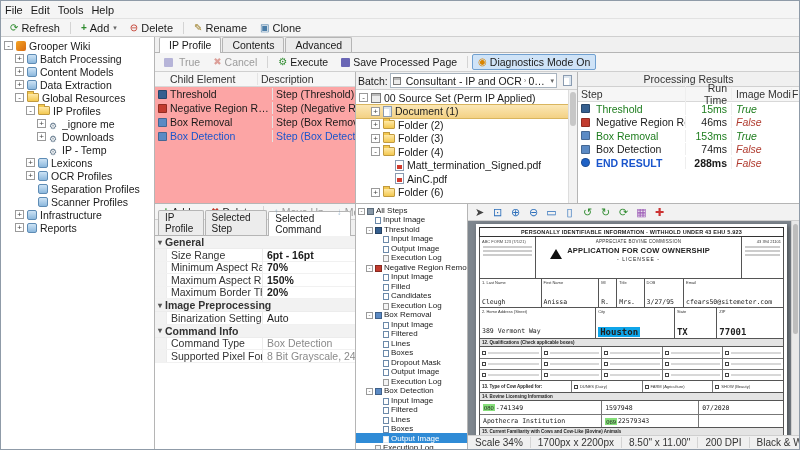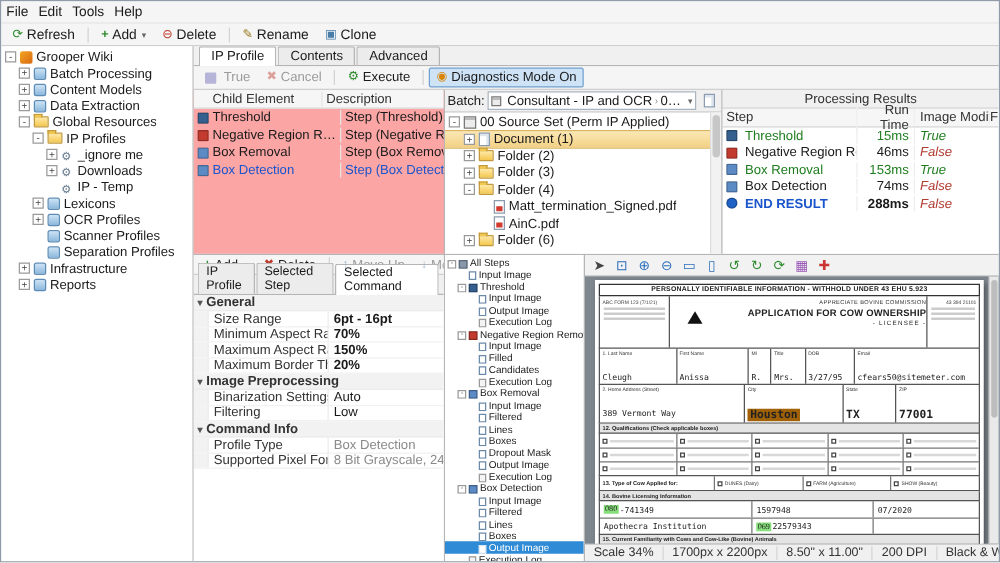--- a/index.html
+++ b/index.html
@@ -114,34 +114,34 @@
   .cscroll{position:absolute;right:0;top:0;bottom:0;width:8px;background:#e9e9e9;border-left:1px solid #cfcfcf}
   .cthumb{position:absolute;left:1px;right:1px;top:3px;height:110px;background:#bdbdbd;border-radius:3px}
   .statusbar{height:14px;flex:none;display:flex;align-items:center;background:#f0f0f0;border-top:1px solid #cfcfcf;font-size:10px;color:#333}
   .sseg{padding:0 7px;border-right:1px solid #d4d4d4;white-space:nowrap}
   
   .page{position:absolute;left:8px;right:12px;top:3px;height:260px;background:#fff;box-shadow:2px 2px 5px rgba(0,0,0,.45);padding:3px;font-size:5px;color:#222;overflow:hidden}
   .pii{border:1px solid #333;text-align:center;font-weight:bold;font-size:5.5px;padding:1px 0;letter-spacing:.2px}
   .hdr{display:flex;border:1px solid #555;border-top:none;height:42px}
   .hdr-left{width:56px;flex:none;border-right:1px solid #555;padding:2px;font-size:4px;color:#444}
   .hline{height:2px;background:#ccc;margin:2px 1px}
-  .hdr-mid{flex:1;text-align:right;padding-top:2px;position:relative}
+  .hdr-mid{flex:1;text-align:center;padding-top:2px;position:relative}
   .logo{width:0;height:0;border-left:6px solid transparent;border-right:6px solid transparent;border-bottom:10px solid #111;position:absolute;left:14px;top:12px}
   .commission{font-size:4.5px;color:#333;letter-spacing:.3px}
   .t1{font-size:7.5px;font-weight:bold;margin-top:2px;letter-spacing:.2px}
   .t2{font-size:5px;margin-top:1px;letter-spacing:1px}
   .hdr-right{width:42px;flex:none;border-left:1px solid #555;padding:2px;font-size:4px;color:#333;text-align:right}
   .frow{display:flex;border:1px solid #555;border-top:none}
   .fcell{border-left:1px solid #555;padding:1px 2px;overflow:hidden;min-width:0}
   .fcell:first-child{border-left:none}
   .flab{font-size:4px;color:#333;white-space:nowrap}
   .fval{font-size:6.5px;white-space:nowrap;margin-top:13px}
   .mono{font-family:"DejaVu Sans Mono",monospace}
   .fval.big{font-size:9px;font-weight:bold}
-  .hl{background:#a16207;padding:0 2px}
+  .hl{background:#0ea5e9;padding:0 2px}
   .nf0{width:20%}.nf1{width:19%}.nf2{width:6%}.nf3{width:9%}.nf4{width:13%}.nf5{width:33%}
   .af0{width:38%}.af1{width:26%}.af2{width:14%}.af3{width:22%}
   .secbar{background:#e4e4e4;border:1px solid #555;border-top:none;font-size:4.5px;font-weight:bold;padding:1px 2px;white-space:nowrap;overflow:hidden}
   .qualgrid{display:grid;grid-template-columns:repeat(5,1fr);border:1px solid #555;border-top:none}
   .qcell{height:11px;border-left:1px solid #777;border-top:1px solid #777;display:flex;align-items:center;padding:0 2px;gap:2px}
   .qcell:nth-child(-n+5){border-top:none}
   .qcell:nth-child(5n+1){border-left:none}
   .qbox{width:4px;height:4px;border:1px solid #444;flex:none;background:#fff}
   .qline{flex:1;height:2px;background:#d8d8d8}
   .cowrow{display:flex;border:1px solid #555;border-top:none;height:12px;align-items:center}
@@ -248,26 +248,26 @@
           <span class="tlabel">Lexicons</span>
         </div>
         <div class="trow" style="padding-left: 25px;">
           <span class="exp">+</span>
           <span class="ic ic-node"></span>
           <span class="tlabel">OCR Profiles</span>
         </div>
         <div class="trow" style="padding-left: 25px;">
           <span class="expsp"></span>
           <span class="ic ic-node"></span>
-          <span class="tlabel">Scanner Profiles</span>
+          <span class="tlabel">Separation Profiles</span>
         </div>
         <div class="trow" style="padding-left: 25px;">
           <span class="expsp"></span>
           <span class="ic ic-node"></span>
-          <span class="tlabel">Separation Profiles</span>
+          <span class="tlabel">Scanner Profiles</span>
         </div>
         <div class="trow" style="padding-left: 14px;">
           <span class="exp">+</span>
           <span class="ic ic-node"></span>
           <span class="tlabel">Infrastructure</span>
         </div>
         <div class="trow" style="padding-left: 14px;">
           <span class="exp">+</span>
           <span class="ic ic-node"></span>
           <span class="tlabel">Reports</span>
@@ -289,20 +289,24 @@
           </div>
         <div class="t2btn dis">
             <span class="g red-t dim">✖</span>
             <span>Cancel</span>
           </div>
         <div class="sep"></div>
         <div class="t2btn">
             <span class="g grn-t">⚙</span>
             <span>Execute</span>
           </div>
+        <div class="t2btn">
+            <span style="width:9px;height:9px;background:#6a66b5;border-radius:1px;display:inline-block"></span>
+            <span>Save Processed Page</span>
+          </div>
         <div class="sep"></div>
         <div class="t2btn toggled">
             <span class="g org-t">◉</span>
             <span>Diagnostics Mode On</span>
           </div>
       </div>
 
       <div class="midrow">
 
         <div class="childgrid">
@@ -509,32 +513,27 @@
               </div>
               <div class="pcat">
                 <span class="pchev">▾</span>
                 <span>Image Preprocessing</span>
               </div>
               <div class="prow">
                 <span class="pgut"></span>
                 <span class="plab">Binarization Settings</span>
                 <span class="pval">Auto</span>
               </div>
-              <div class="prow">
-                <span class="pgut"></span>
-                <span class="plab">Filtering</span>
-                <span class="pval">Low</span>
-              </div>
               <div class="pcat">
                 <span class="pchev">▾</span>
                 <span>Command Info</span>
               </div>
               <div class="prow">
                 <span class="pgut"></span>
-                <span class="plab">Profile Type</span>
+                <span class="plab">Command Type</span>
                 <span class="pval ro">Box Detection</span>
               </div>
               <div class="prow">
                 <span class="pgut"></span>
                 <span class="plab">Supported Pixel Formats</span>
                 <span class="pval ro">8 Bit Grayscale, 24 Bit RGB, 32 Bit RGB</span>
               </div>
             </div>
         </div>
 

